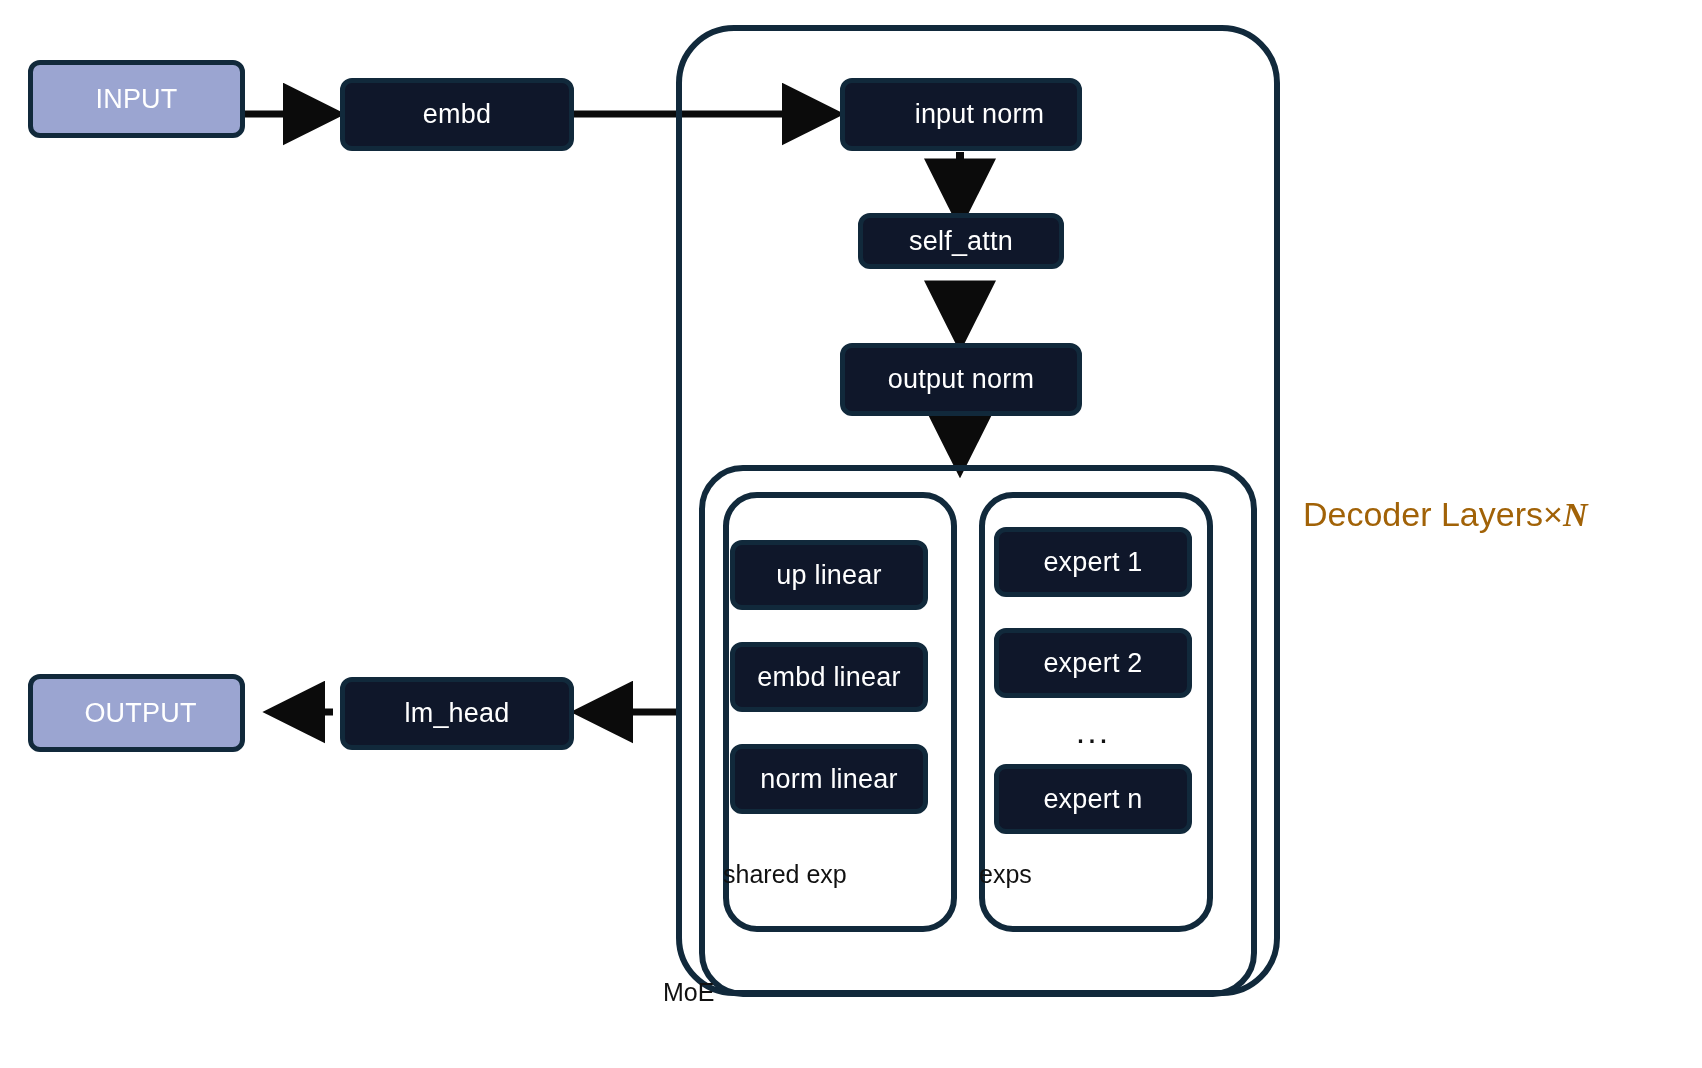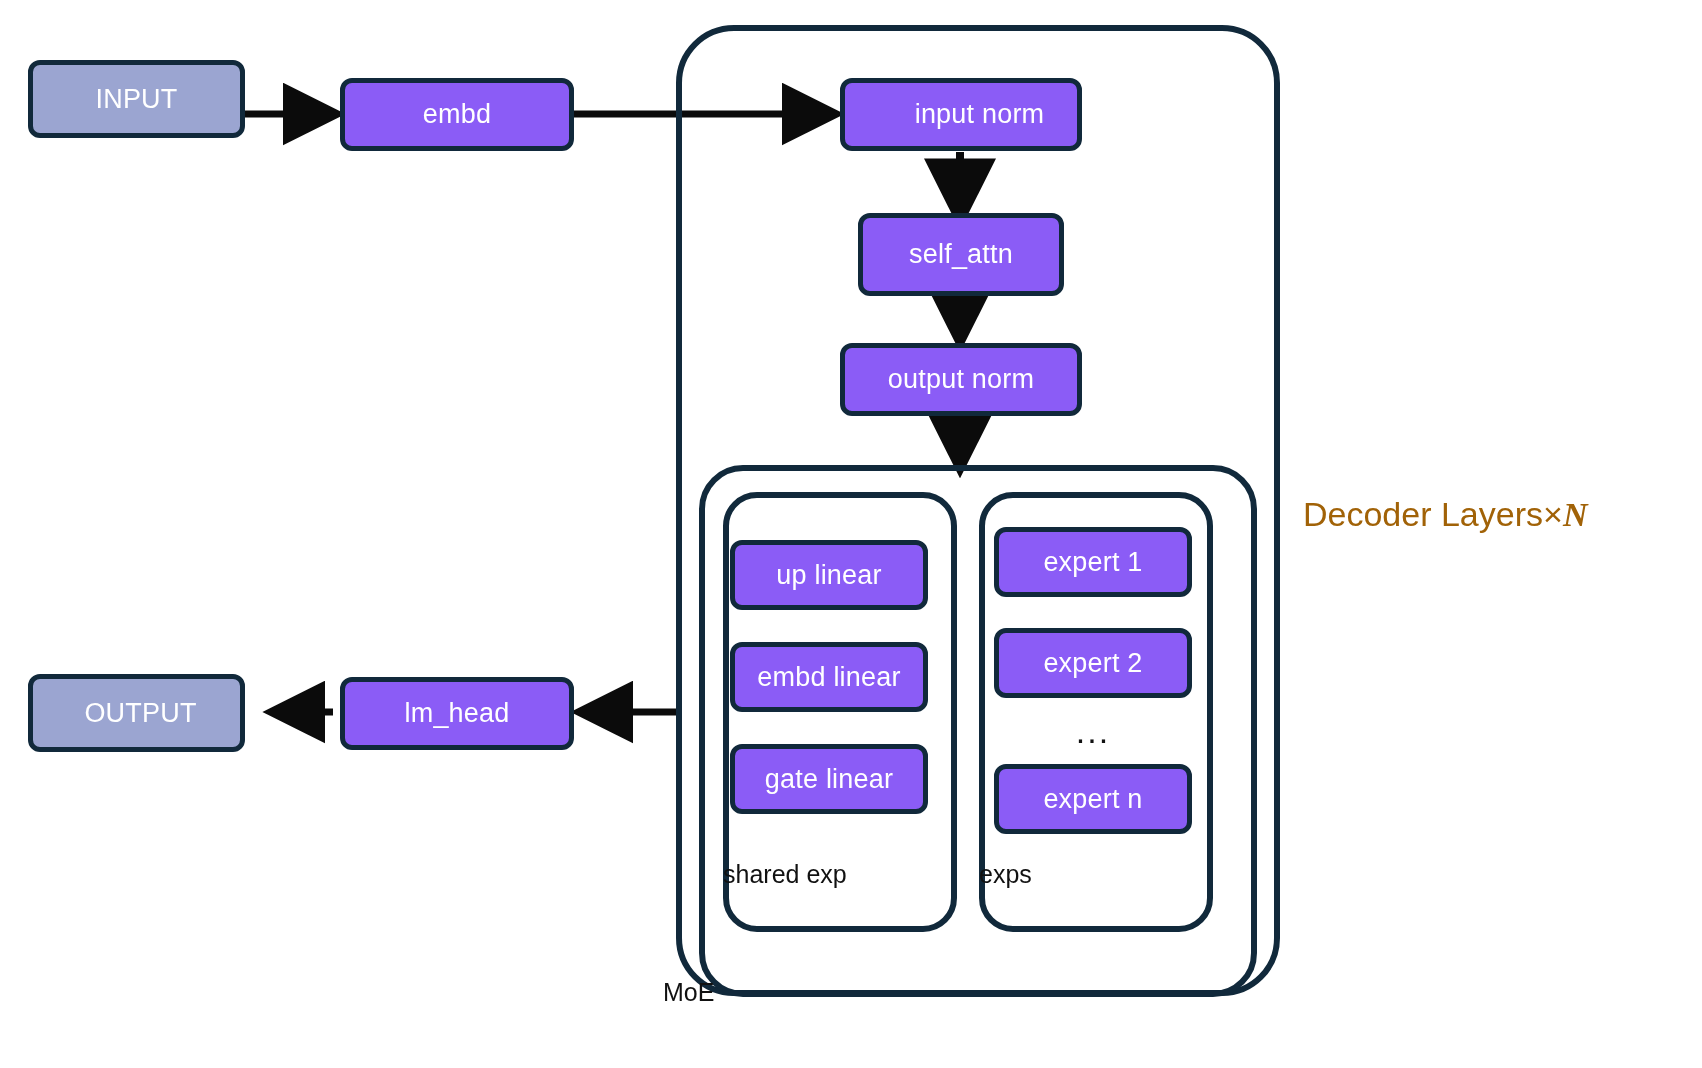--- a/index.html
+++ b/index.html
@@ -32,21 +32,21 @@
     display: flex;
     align-items: center;
     justify-content: center;
     color: #ffffff;
     font-size: 27px;
     font-family: "Liberation Sans", sans-serif;
     letter-spacing: 0.2px;
     white-space: nowrap;
   }
   .node.blue  { background: #9ba5d1; }
-  .node.salmon{ background: #8b5cf6; }
+  .node.salmon{ background: #0f172a; }
 
   .group {
     position: absolute;
     box-sizing: border-box;
     border: 6px solid #11293b;
     background: transparent;
   }
   .grouplabel {
     position: absolute;
     color: #111111;
@@ -122,29 +122,29 @@
   <div class="node blue" style="left:28px; top:60px; width:217px; height:78px;">INPUT</div>
 
   <div class="node salmon" style="left:340px; top:78px; width:234px; height:73px;">embd</div>
 
   <div class="node blue" style="left:28px; top:674px; width:217px; height:78px;padding-left:8px;">OUTPUT</div>
 
   <div class="node salmon" style="left:340px; top:677px; width:234px; height:73px;">lm_head</div>
 
   <div class="node salmon" style="left:840px; top:78px; width:242px; height:73px;padding-left:37px;">input norm</div>
 
-  <div class="node salmon" style="left:858px; top:213px; width:206px; height:83px;text-align:right;">self_attn</div>
+  <div class="node salmon" style="left:858px; top:213px; width:206px; height:56px;text-align:right;">self_attn</div>
 
   <div class="node salmon" style="left:840px; top:343px; width:242px; height:73px;">output norm</div>
 
   <div class="node salmon" style="left:730px; top:540px; width:198px; height:70px;">up linear</div>
 
   <div class="node salmon" style="left:730px; top:642px; width:198px; height:70px;">embd linear</div>
 
-  <div class="node salmon" style="left:730px; top:744px; width:198px; height:70px;">gate linear</div>
+  <div class="node salmon" style="left:730px; top:744px; width:198px; height:70px;">norm linear</div>
 
   <div class="node salmon" style="left:994px; top:527px; width:198px; height:70px;">expert 1</div>
 
   <div class="node salmon" style="left:994px; top:628px; width:198px; height:70px;">expert 2</div>
 
   <div class="ellipsis" style="left:994px; top:712px; width:198px; text-align:center;">...</div>
 
   <div class="node salmon" style="left:994px; top:764px; width:198px; height:70px;">expert n</div>
 
   <div class="plaintext" id="decoder-caption" style="left:1303px; top:495px;">

